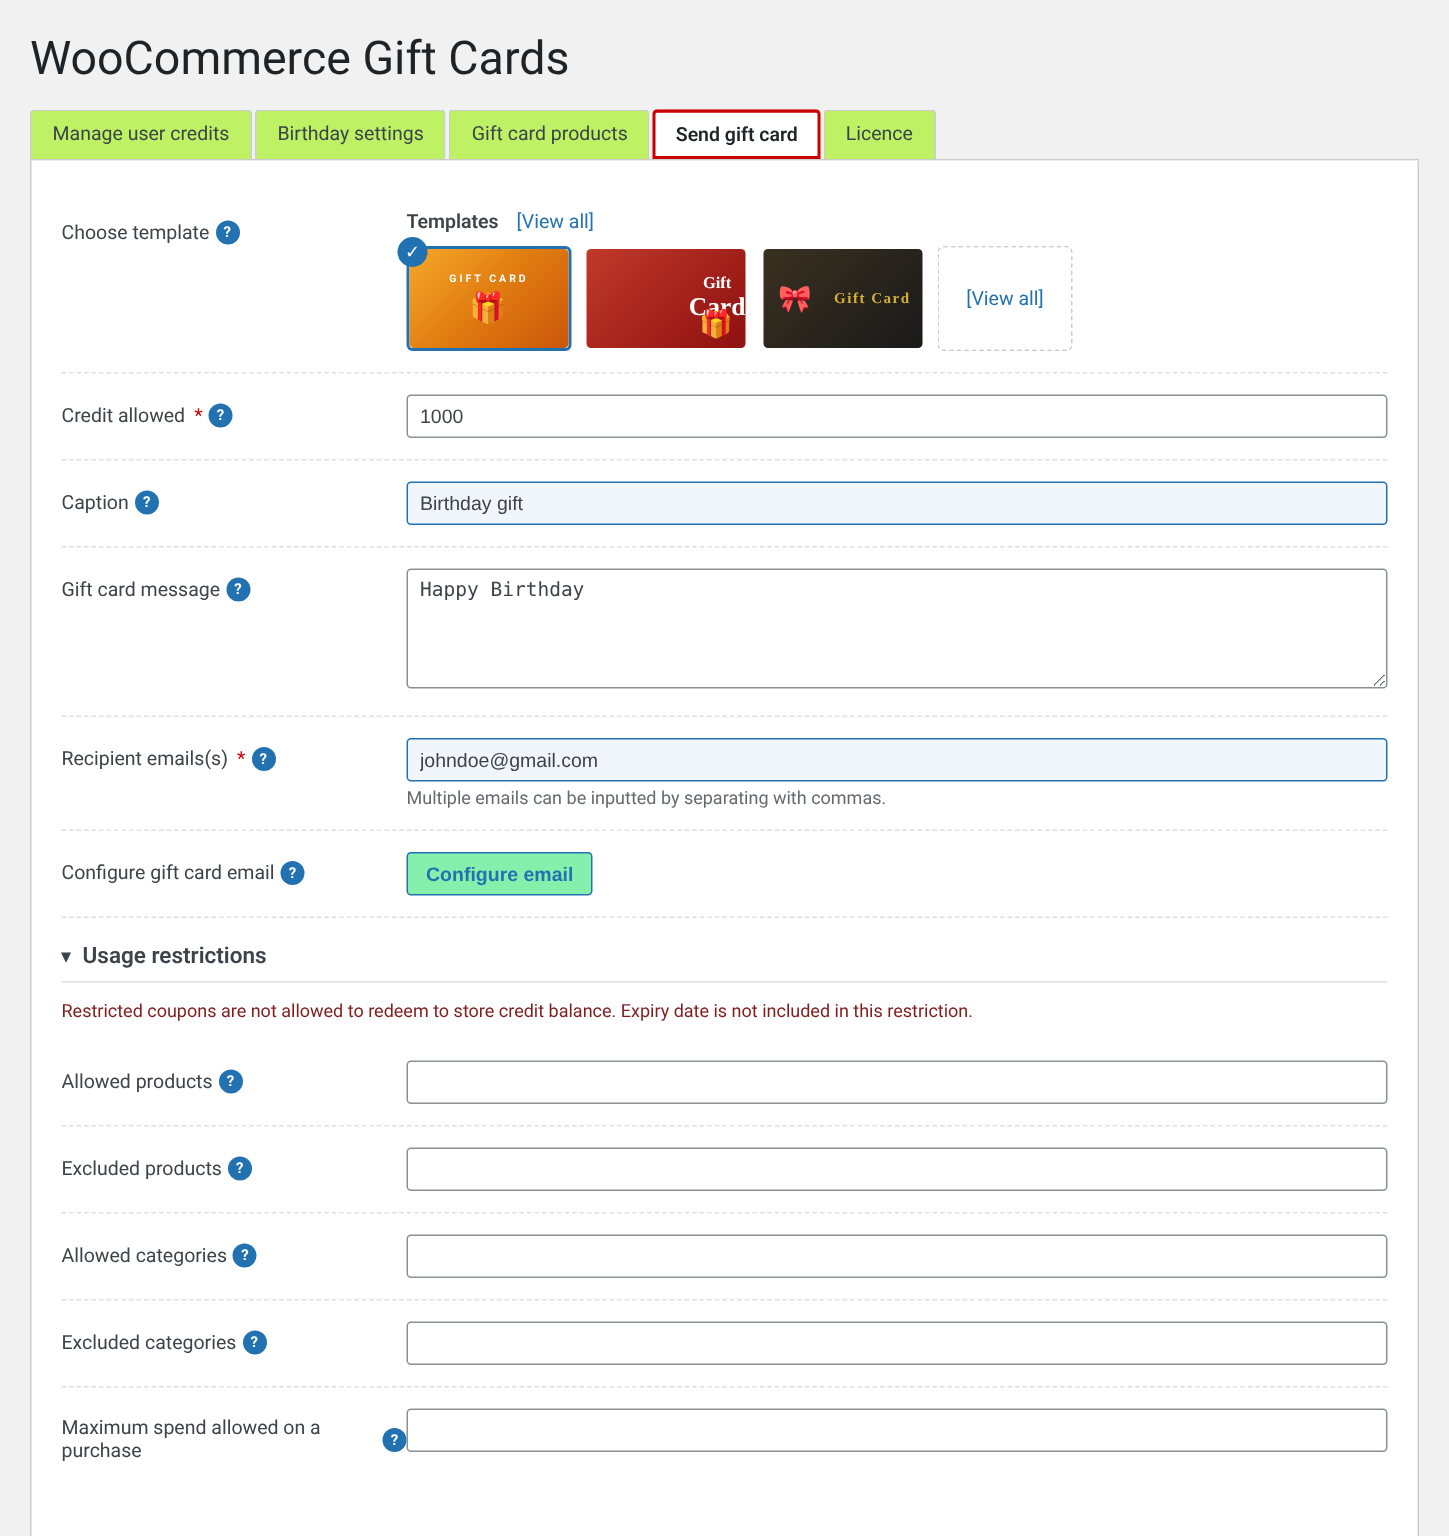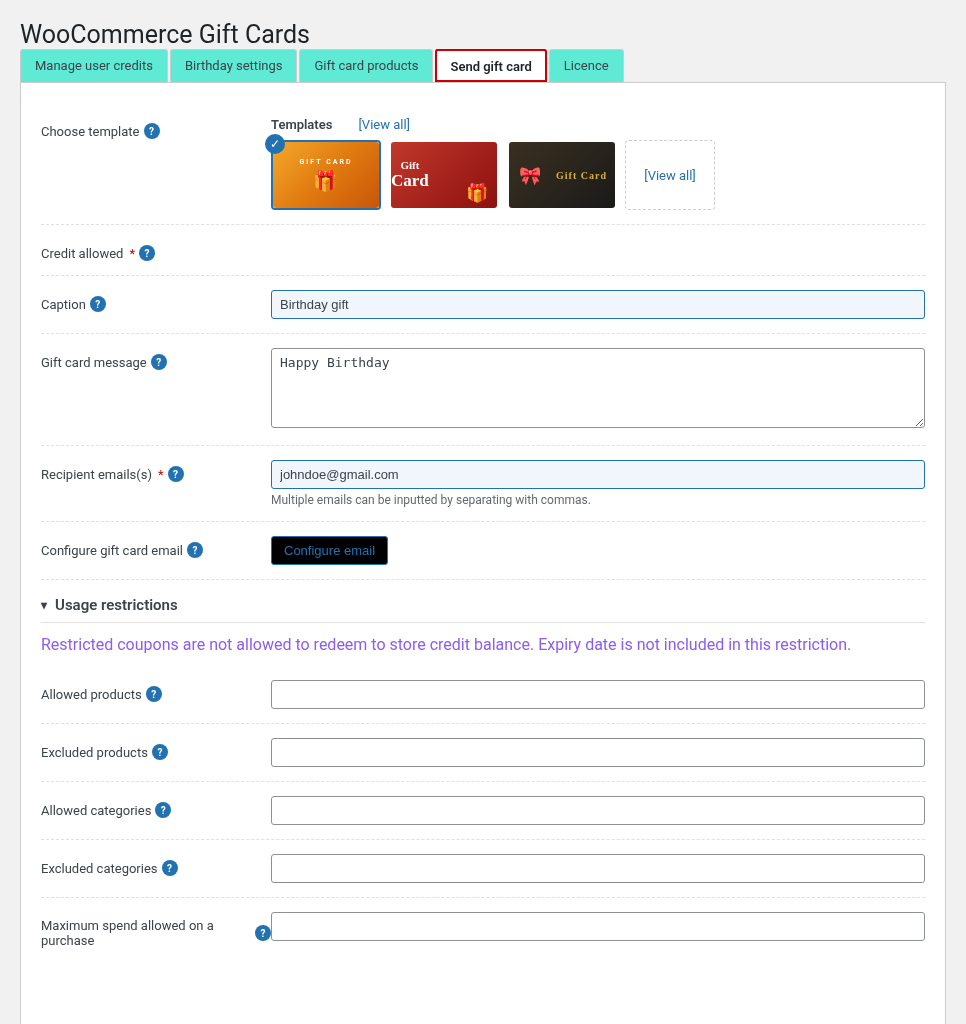--- a/index.html
+++ b/index.html
@@ -9,34 +9,35 @@
       background: #f1f1f1;
       color: #3c434a;
     }
     .page-wrapper {
       max-width: 966px;
       margin: 0 auto;
       padding: 20px 20px 20px 20px;
       background: #f1f1f1;
     }
     .page-title {
-      font-size: 25px;
+      font-size: 31px;
       font-weight: 400;
       color: #1d2327;
+      margin-bottom: 16px;
     }
     .nav-tabs {
       display: flex;
       border-bottom: 1px solid #ccc;
       margin-bottom: 0;
     }
     .nav-tab {
       padding: 8px 14px;
       border: 1px solid #ccc;
       border-bottom: none;
-      background: #5eead4;
+      background: #bef264;
       cursor: pointer;
       font-size: 13px;
       color: #3c434a;
       text-decoration: none;
       margin-right: 2px;
       border-radius: 3px 3px 0 0;
     }
     .nav-tab.active {
       background: #fff;
       border-color: #c00 #ccc #fff #ccc;
@@ -89,21 +90,21 @@
     .required-star {
       color: #c00;
       margin-left: 2px;
     }
     .form-control {
       flex: 1;
     }
     .templates-header {
       display: flex;
       align-items: center;
-      gap: 26px;
+      gap: 12px;
       margin-bottom: 8px;
     }
     .templates-label {
       font-size: 13px;
       font-weight: 600;
       color: #3c434a;
     }
     .templates-view-all {
       color: #2271b1;
       text-decoration: none;
@@ -184,42 +185,43 @@
       margin-top: 4px;
     }
     .btn {
       padding: 6px 12px;
       border-radius: 3px;
       font-size: 13px;
       cursor: pointer;
       border: 1px solid;
     }
     .btn-secondary {
-      background: #000000;
+      background: #86efac;
       border-color: #2271b1;
       color: #2271b1;
+      font-weight: bold;
     }
     .section-header {
       display: flex;
       align-items: center;
       gap: 8px;
       padding: 16px 0 8px 0;
       font-size: 15px;
       font-weight: 600;
       color: #3c434a;
       border-bottom: 1px solid #e0e0e0;
       margin-bottom: 4px;
     }
     .section-toggle {
       cursor: pointer;
       font-size: 12px;
     }
     .section-notice {
-      font-size: 16px;
-      color: #8b5cf6;
+      font-size: 12px;
+      color: #7f1d1d;
       padding: 8px 0 4px 0;
       margin-bottom: 8px;
     }
     .gift-card-template-1 {
       width: 106px;
       height: 66px;
       background: linear-gradient(135deg, #f5a82a 0%, #e07b10 50%, #c9560a 100%);
       border-radius: 3px;
       display: flex;
       flex-direction: column;
@@ -231,21 +233,21 @@
       letter-spacing: 1px;
       position: relative;
     }
     .gift-card-template-2 {
       width: 106px;
       height: 66px;
       background: linear-gradient(135deg, #c0392b 0%, #8e1010 100%);
       border-radius: 3px;
       display: flex;
       align-items: center;
-      justify-content: flex-start;
+      justify-content: flex-end;
       color: #fff;
       font-size: 9px;
       font-weight: bold;
       position: relative;
     }
     .gift-card-template-3 {
       width: 106px;
       height: 66px;
       background: linear-gradient(135deg, #3a3020 0%, #1a1a1a 100%);
       border-radius: 3px;
@@ -317,20 +319,23 @@
         </div>
       </div>
     </div>
 
     <div class="form-row">
       <div class="form-label">
         <span>Credit allowed</span>
         <span class="required-star">*</span>
         <span class="help-icon">?</span>
       </div>
+      <div class="form-control">
+        <input type="text" value="1000" style="">
+      </div>
     </div>
 
     <div class="form-row">
       <div class="form-label">
         <span>Caption</span>
         <span class="help-icon">?</span>
       </div>
       <div class="form-control">
         <input type="text" class="input-blue-bg" value="Birthday gift" style="">
       </div>

